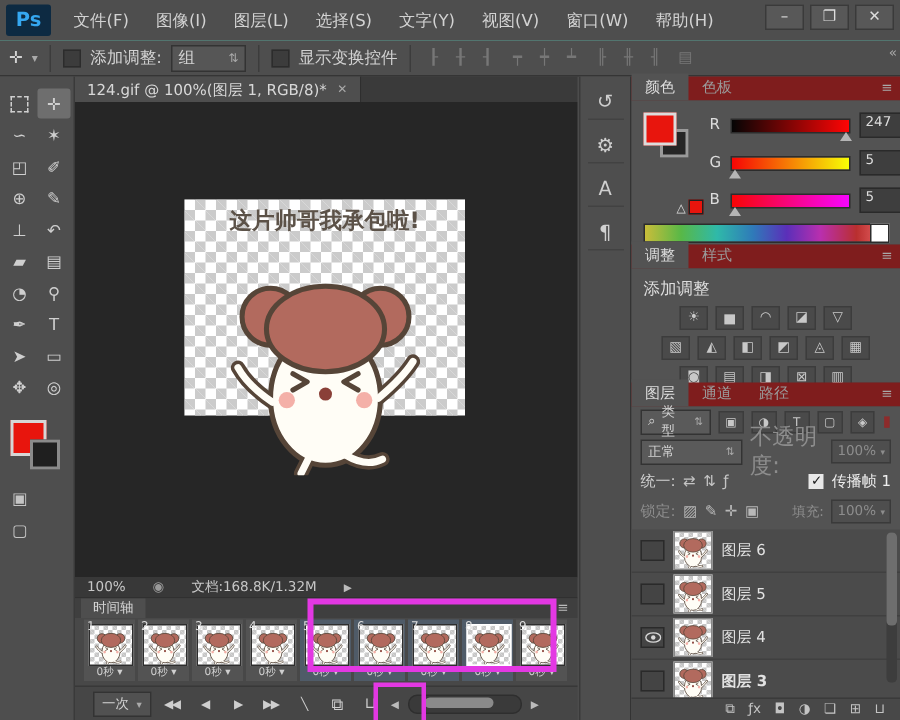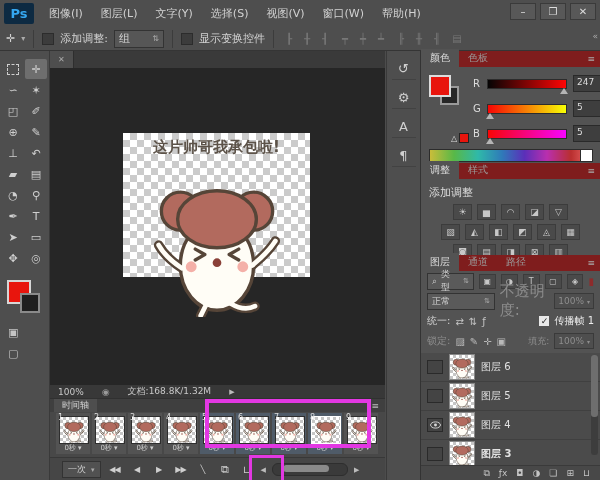--- a/index.html
+++ b/index.html
@@ -158,24 +158,25 @@
     <circle cx="31" cy="75" r="4" fill="#f4b0a8"></circle>
     <circle cx="69" cy="75" r="4" fill="#f4b0a8"></circle>
     <circle cx="50" cy="72" r="3.2" fill="#8a4038"></circle>
   </symbol>
 </svg>
 
 <div class="app">
 
   <div class="menubar">
     <div class="pslogo">Ps</div>
+    <span class="menuitem">文件(F)</span>
     <span class="menuitem">图像(I)</span>
     <span class="menuitem">图层(L)</span>
+    <span class="menuitem">选择(S)</span>
     <span class="menuitem">文字(Y)</span>
-    <span class="menuitem">选择(S)</span>
     <span class="menuitem">视图(V)</span>
     <span class="menuitem">窗口(W)</span>
     <span class="menuitem">帮助(H)</span>
     <div class="winctl">
       <span class="winbtn">–</span>
       <span class="winbtn">❐</span>
       <span class="winbtn">✕</span>
     </div>
   </div>
 
@@ -209,20 +210,21 @@
       <span>╢</span>
     </span>
     <span class="alignicons">
       <span>▤</span>
     </span>
   </div>
   <span class="collapse">«</span>
 
   <div class="tabstrip">
     <span class="doctab">
+      <span>124.gif @ 100%(图层 1, RGB/8)*</span>
       <span style="font-size:8px;color:#aaa;">✕</span>
     </span>
   </div>
 
   <div class="toolbar">
     <div class="toolgrid">
       <span class="tool">
           <span class="dashedbox"></span>
         </span>
       <span class="tool seltool">✛</span>

